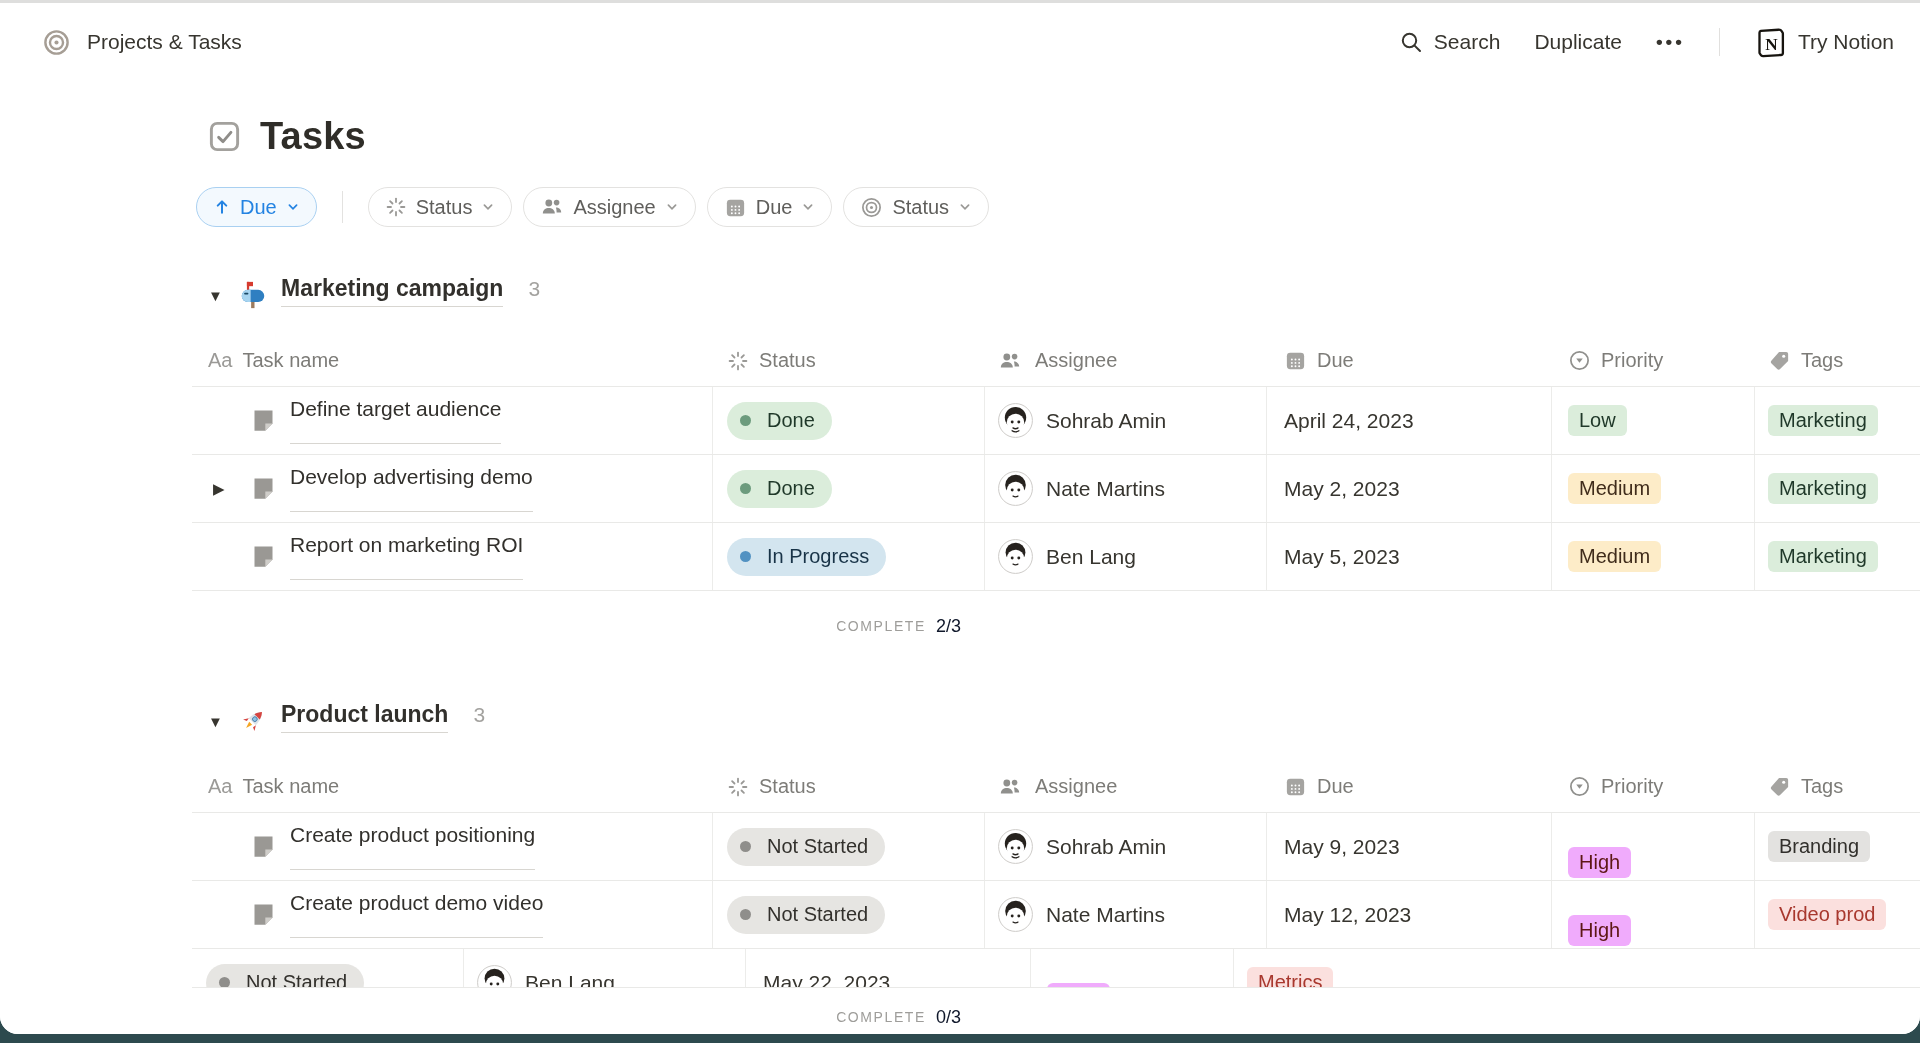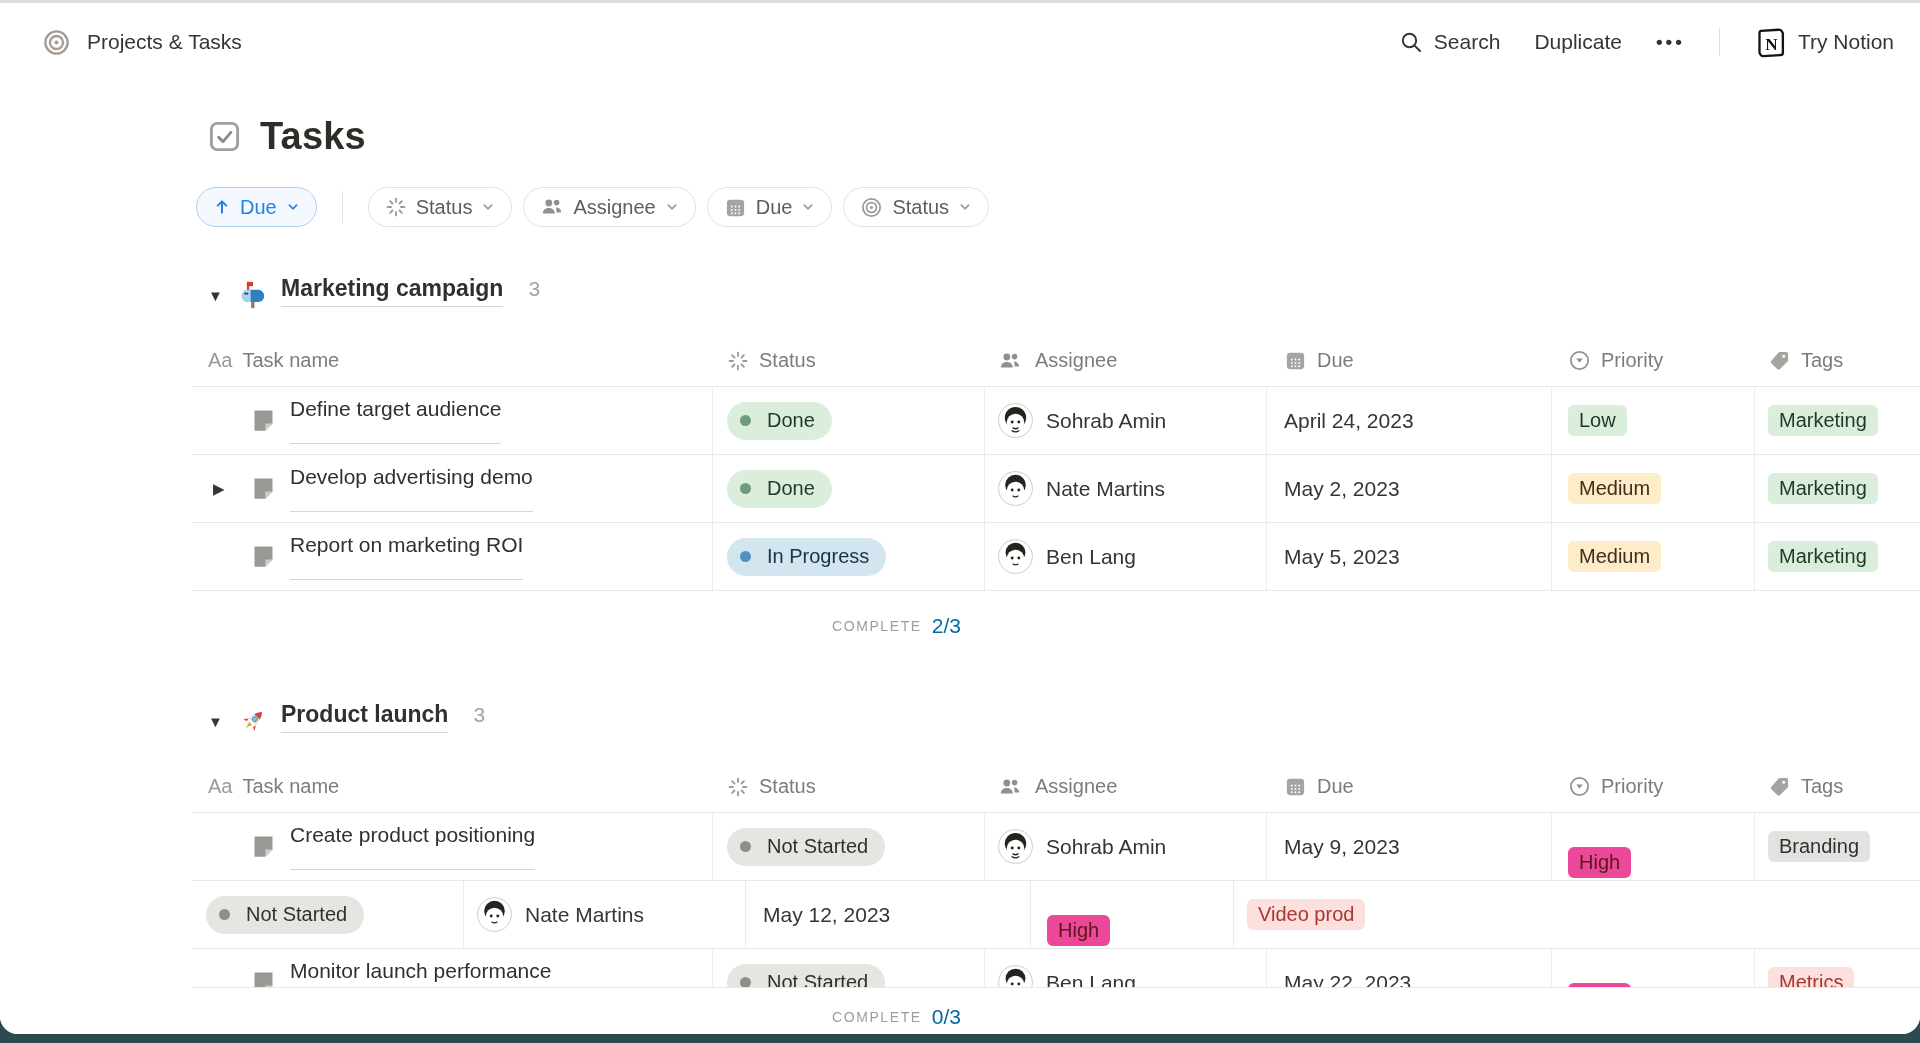--- a/index.html
+++ b/index.html
@@ -68,31 +68,31 @@
   .status-pill.green .dot { background:#6c9b7d; }
   .status-pill.blue { background:#d3e5ef; color:#183347; }
   .status-pill.blue .dot { background:#5292c2; }
   .status-pill.gray { background:#e6e5e2; color:#32302c; }
   .status-pill.gray .dot { background:#8f8e8b; }
 
   .sq-pill { display:inline-block; padding:4px 11px; border-radius:6px; font-size:20px;
              white-space:nowrap; cursor:pointer; }
   .sq-pill.green  { background:#dbeddb; color:#1f3829; }
   .sq-pill.yellow { background:#fdecc8; color:#402c1b; }
-  .sq-pill.red    { background:#ec4899; color:#5d1715;margin-top:32px; }
+  .sq-pill.red    { background:#f0abfc; color:#5d1715;margin-top:32px; }
   .sq-pill.gray   { background:#e3e2e0; color:#32302c; }
   .sq-pill.red-bright { background:#fbe0de; color:#a8382e; }
 
   .avatar { width:35px; height:35px; flex:none; line-height:0; }
 
   .tfoot { position:relative; height:70px; }
   .agg { position:absolute; top:0; bottom:0; left:521px; width:272px;
          display:flex; align-items:center; justify-content:flex-end; padding-right:24px; gap:10px; cursor:pointer; }
   .agg-label { font-size:14px; letter-spacing:1.6px; color:#9e9d9a; }
-  .agg-value { font-size:21px; color:#0369a1;text-align:center; }
+  .agg-value { font-size:18px; color:#0f172a;text-align:center; }
 
   
   .bottom-bar { position:absolute; left:0; right:0; top:984px; bottom:0; background:#ffffff; z-index:5; }
   .bottom-bar .bar-line { margin-left:192px; border-top:1px solid #e9e9e7; }
   .bottom-bar .agg-wrap { position:relative; height:58px; margin-left:192px; }
 
   svg { display:block; }
 </style>
 </head>
 <body>
@@ -555,20 +555,30 @@
           </div>
         <div class="td c-priority">
             <span class="sq-pill red">High</span>
           </div>
         <div class="td c-tags">
             <span class="sq-pill gray">Branding</span>
           </div>
       </div>
 
       <div class="tr">
+        <div class="td c-task">
+          <span class="toggle-slot"></span>
+          <span class="task-icon">
+            <svg width="27" height="27" viewBox="0 0 24 24">
+                <path d="M4 3 H20 V14.6 L13.6 21 H4 Z" fill="#9a9894"></path>
+                <path d="M20 14.6 H13.6 V21 Z" fill="#cfcdc9"></path>
+              </svg>
+          </span>
+          <span class="task-text">Create product demo video</span>
+        </div>
         <div class="td c-status">
           <span class="status-pill gray">
             <span class="dot"></span>
             <span>Not Started</span>
           </span>
         </div>
         <div class="td c-assignee">
           <span class="avatar">
             <svg viewBox="0 0 36 36" width="35" height="35">
                 <circle cx="18" cy="18" r="17.4" fill="#ffffff" stroke="#cbc9c6"></circle>
@@ -586,30 +596,20 @@
           </div>
         <div class="td c-priority">
             <span class="sq-pill red">High</span>
           </div>
         <div class="td c-tags">
             <span class="sq-pill red-bright">Video prod</span>
           </div>
       </div>
 
       <div class="tr">
-        <div class="td c-task">
-          <span class="toggle-slot"></span>
-          <span class="task-icon">
-            <svg width="27" height="27" viewBox="0 0 24 24">
-                <path d="M4 3 H20 V14.6 L13.6 21 H4 Z" fill="#9a9894"></path>
-                <path d="M20 14.6 H13.6 V21 Z" fill="#cfcdc9"></path>
-              </svg>
-          </span>
-          <span class="task-text">Monitor launch performance</span>
-        </div>
         <div class="td c-status">
           <span class="status-pill gray">
             <span class="dot"></span>
             <span>Not Started</span>
           </span>
         </div>
         <div class="td c-assignee">
           <span class="avatar">
             <svg viewBox="0 0 36 36" width="35" height="35">
                 <circle cx="18" cy="18" r="17.4" fill="#ffffff" stroke="#cbc9c6"></circle>

